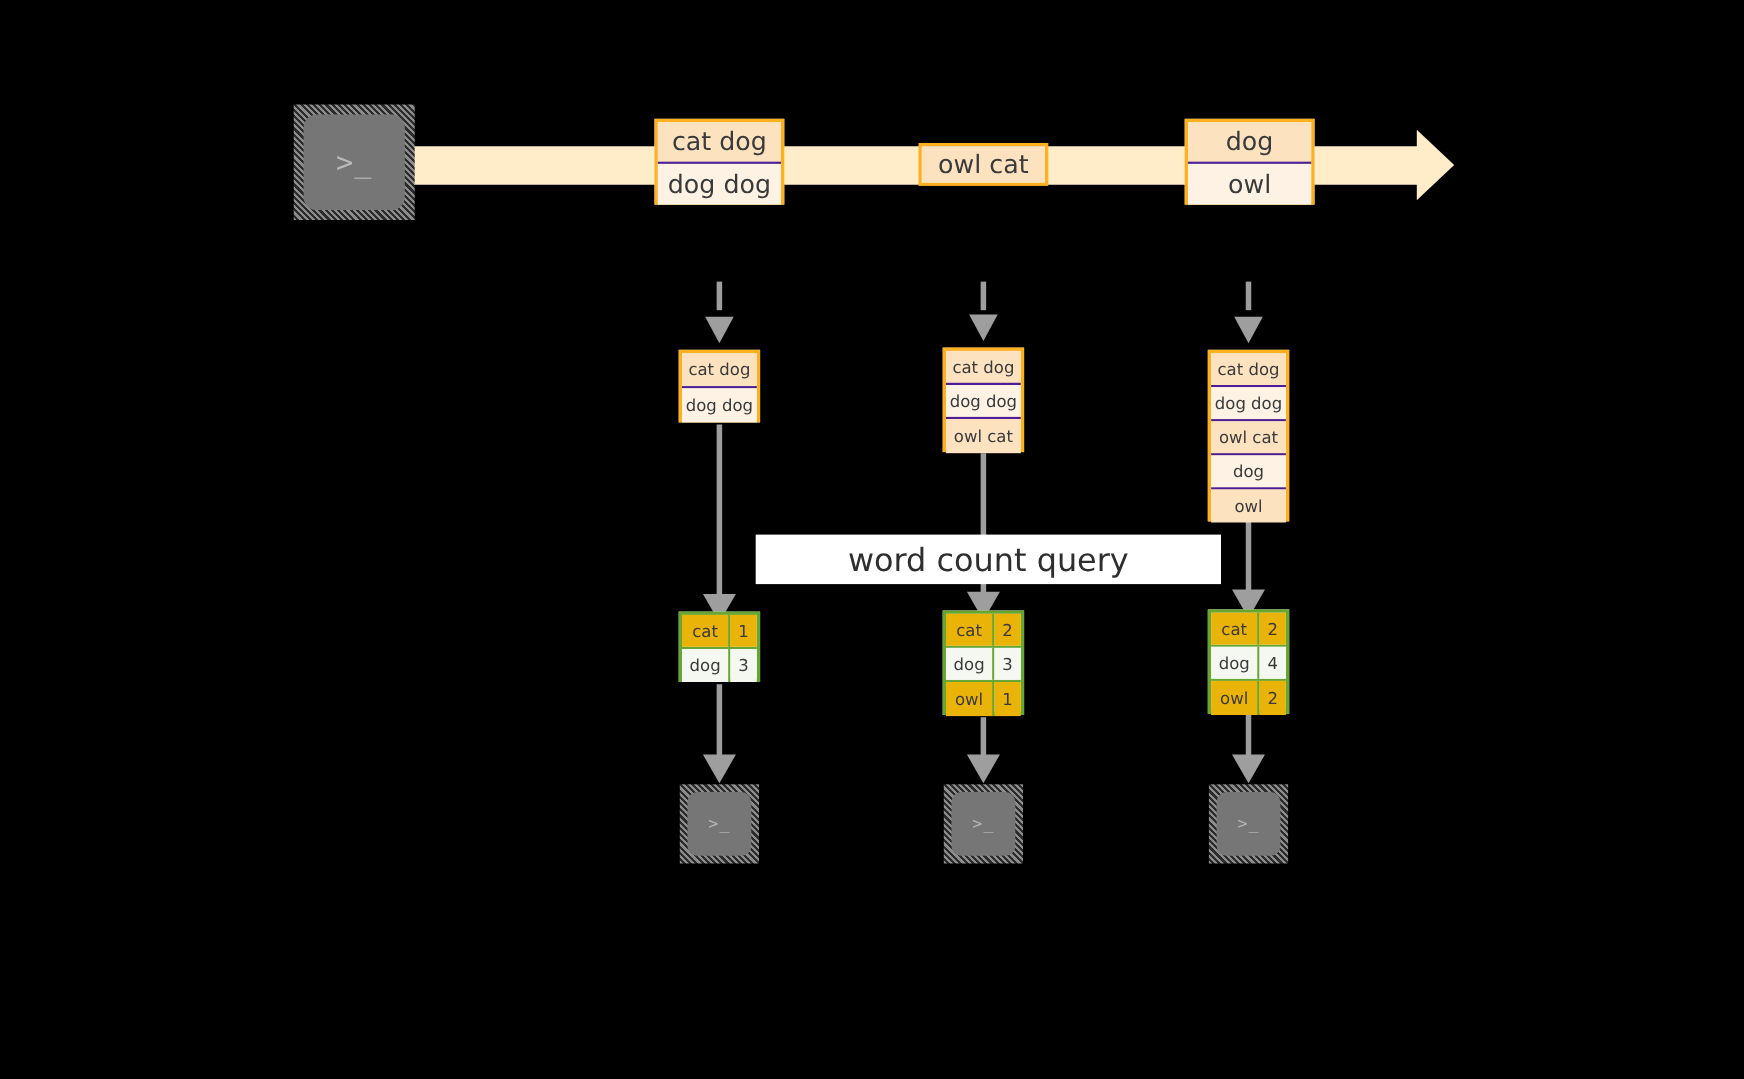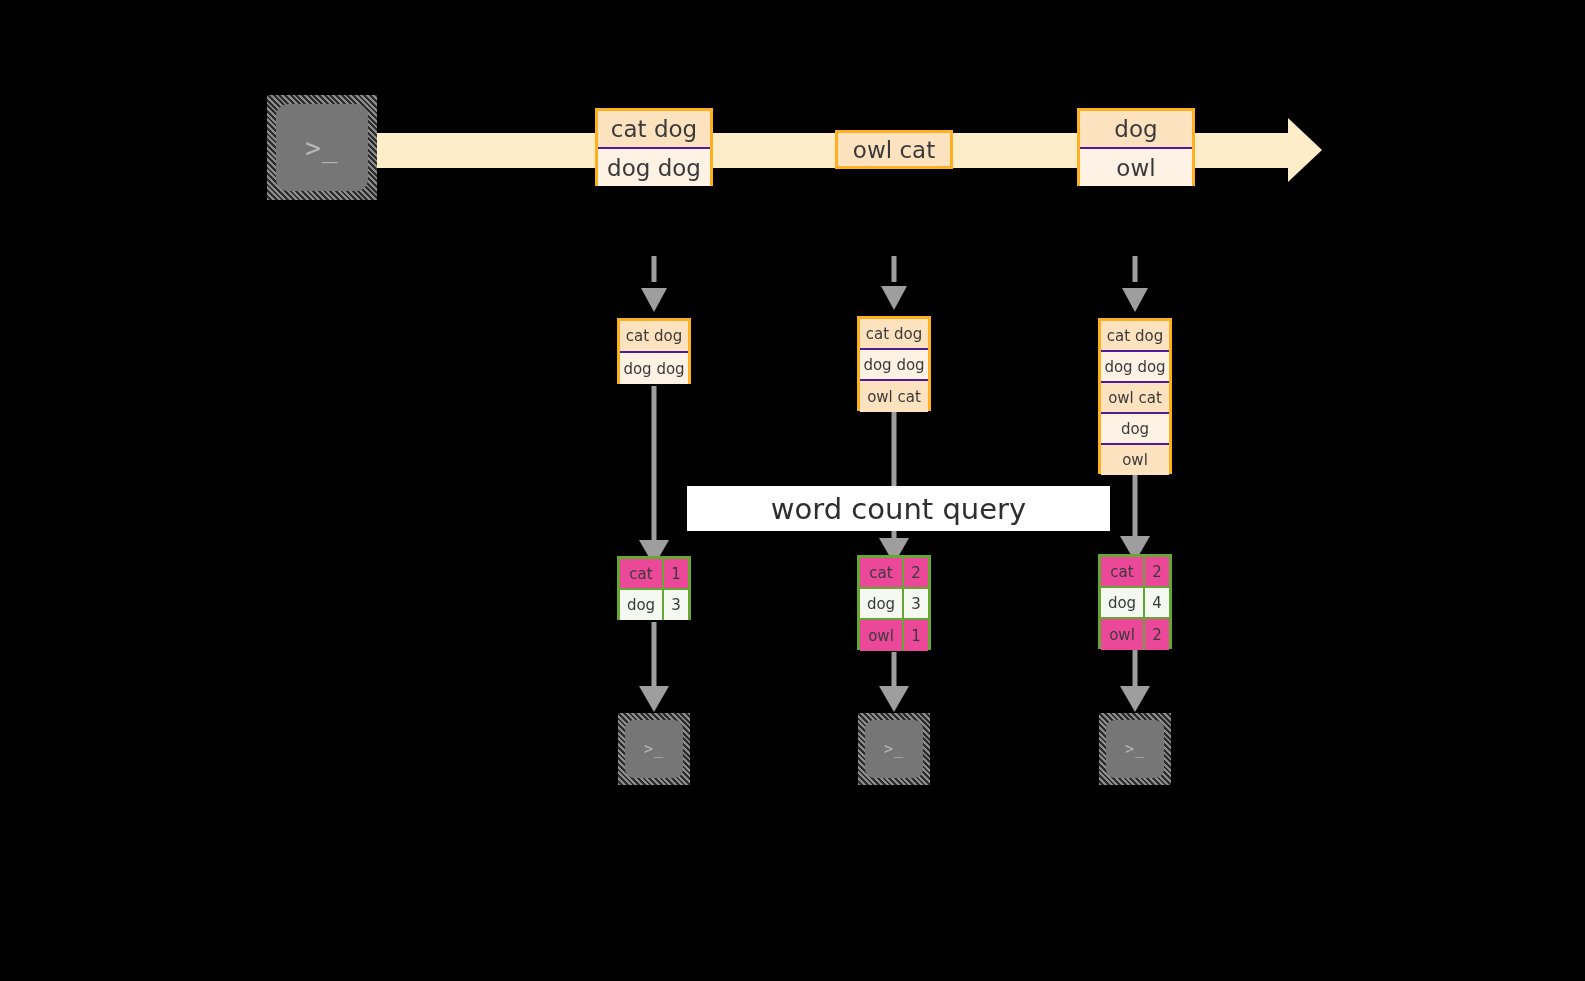--- a/index.html
+++ b/index.html
@@ -82,21 +82,21 @@
   .grow:last-child { border-bottom: none; }
   .gkey, .gval {
     box-sizing: border-box;
     display: flex;
     align-items: center;
     justify-content: center;
     color: #3a3a3a;
     white-space: nowrap;
   }
   .gkey { border-right: 2px solid #66a632; }
-  .grow.shade-a .gkey, .grow.shade-a .gval { background: #ec4899; }
+  .grow.shade-a .gkey, .grow.shade-a .gval { background: #eab308; }
   .grow.shade-b .gkey, .grow.shade-b .gval { background: #f4f8f0; }
 
   
   .query-label {
     position: absolute;
     left: 687px;
     top: 458px;
     width: 423px;
     height: 45px;
     background: #ffffff;

